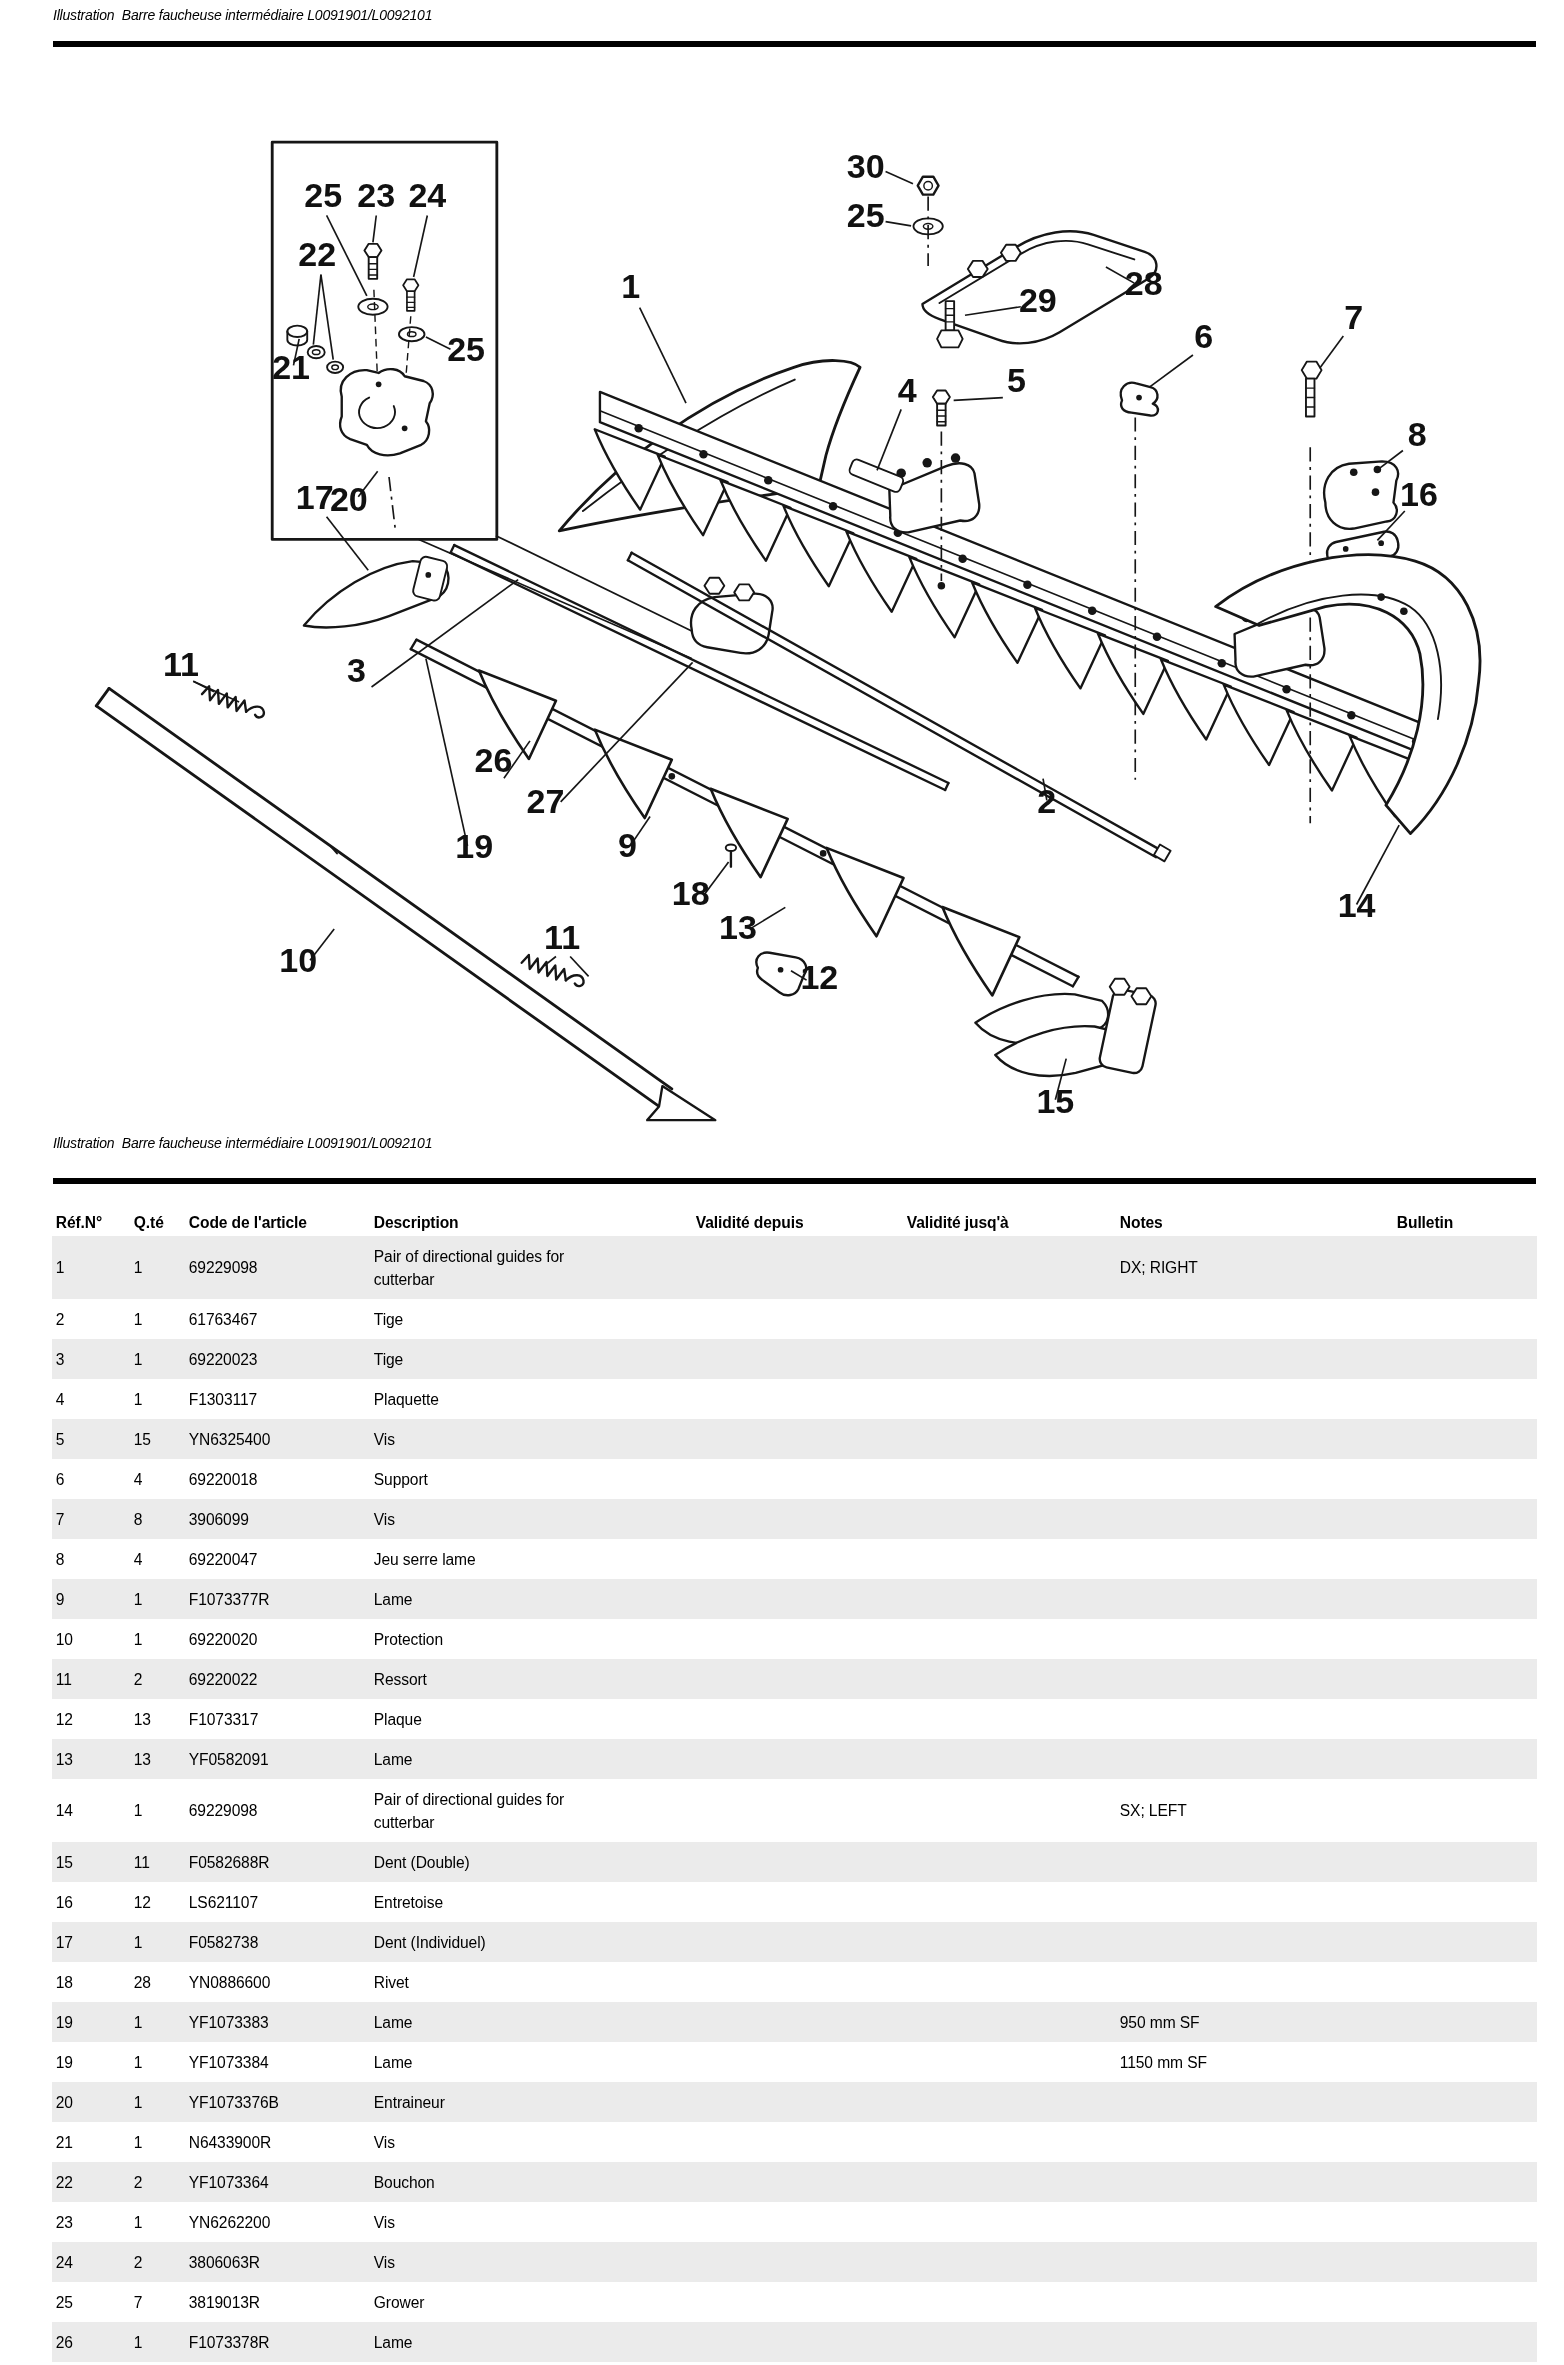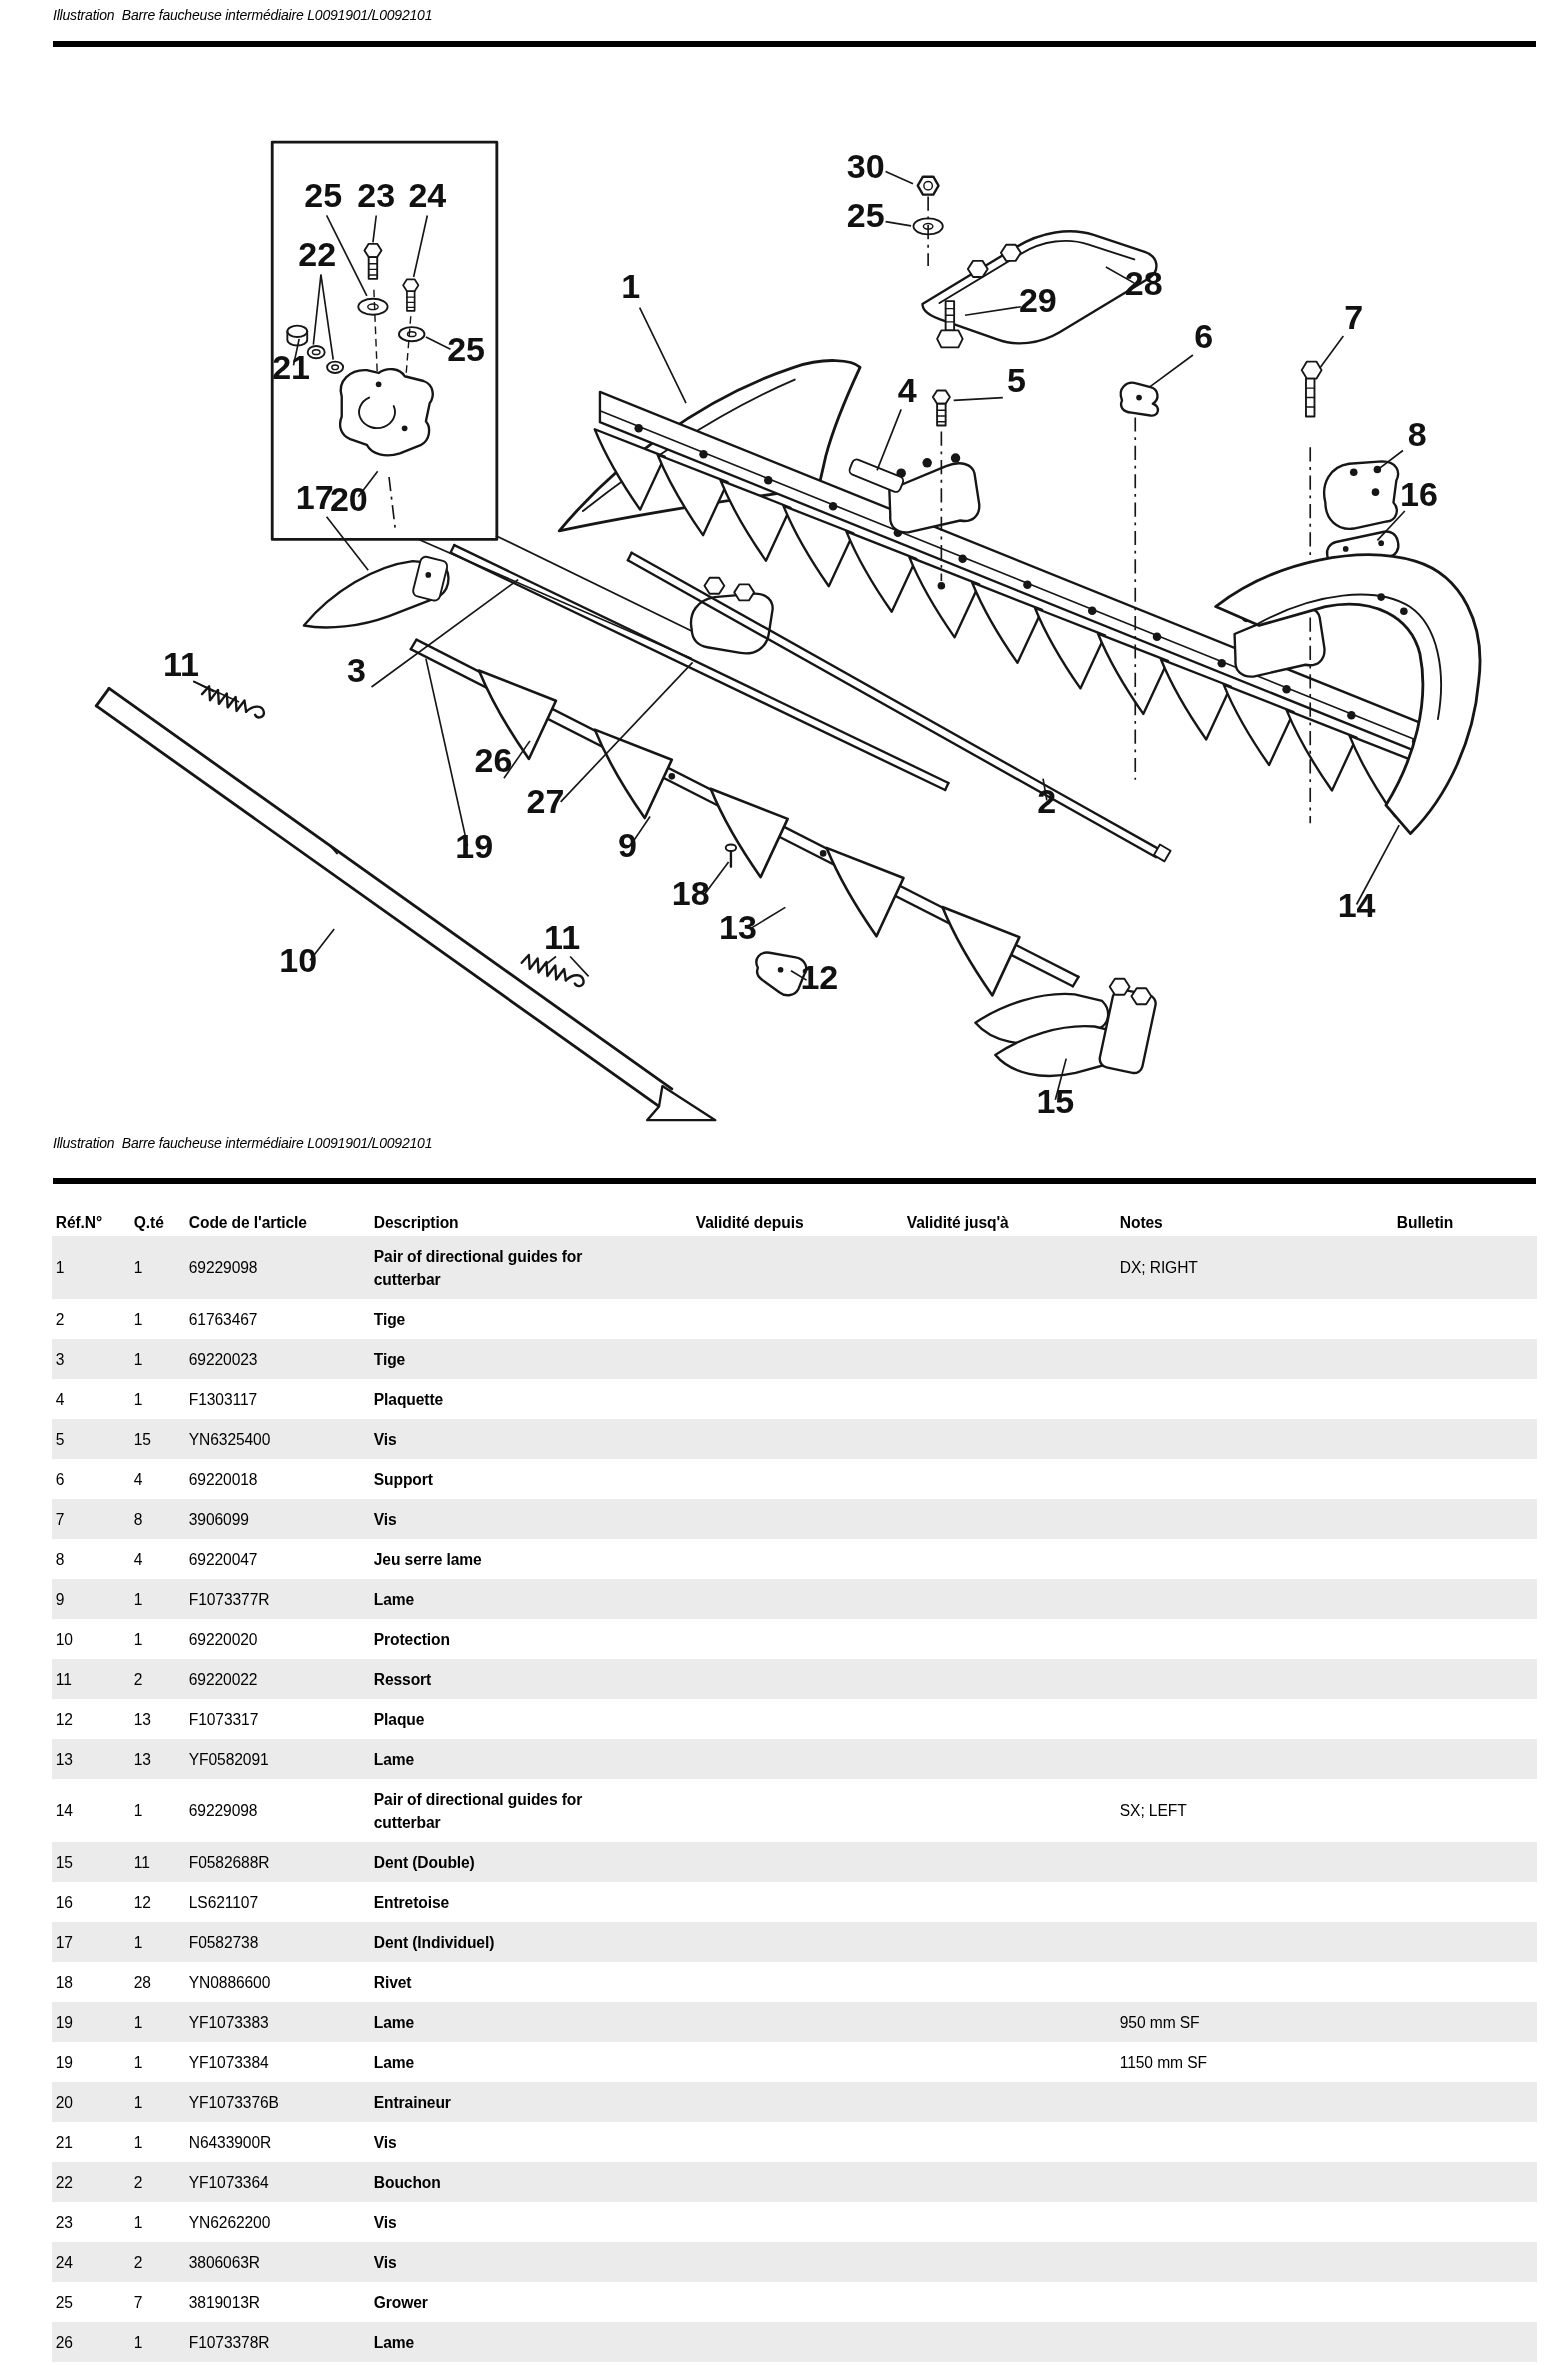--- a/index.html
+++ b/index.html
@@ -44,21 +44,21 @@
   }
   #parts-table th{
     text-align:left;font-weight:700;height:27px;padding:0 3.8px;
     vertical-align:middle;white-space:nowrap;
   }
   #parts-table td{
     padding:8.5px 3.8px;line-height:23px;height:23px;
     vertical-align:middle;overflow:hidden;
   }
   #parts-table tbody tr:nth-child(odd){background:#ebebeb;}
-  .desc-inner{max-width:251px;font-weight:bold;}
+  .desc-inner{max-width:251px;}
 </style>
 </head>
 <body>
 
 <div id="title-top" class="page-title">Illustration  Barre faucheuse intermédiaire L0091901/L0092101</div>
 <div id="rule-top" class="rule"></div>
 
 <div id="diagram-wrap">
 <svg width="1564" height="1012" viewBox="0 270 3306 2140" xmlns="http://www.w3.org/2000/svg">
   <defs>

